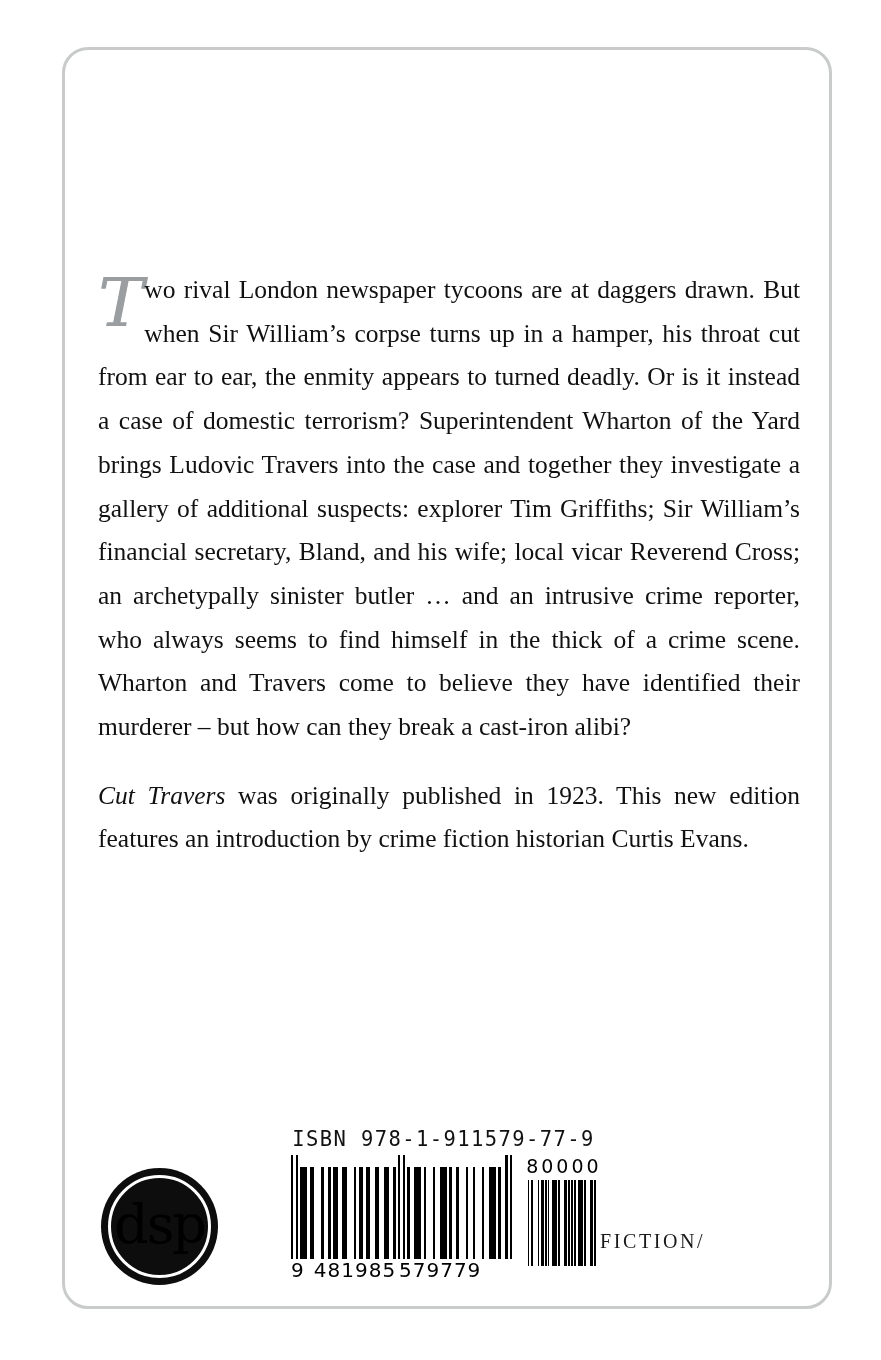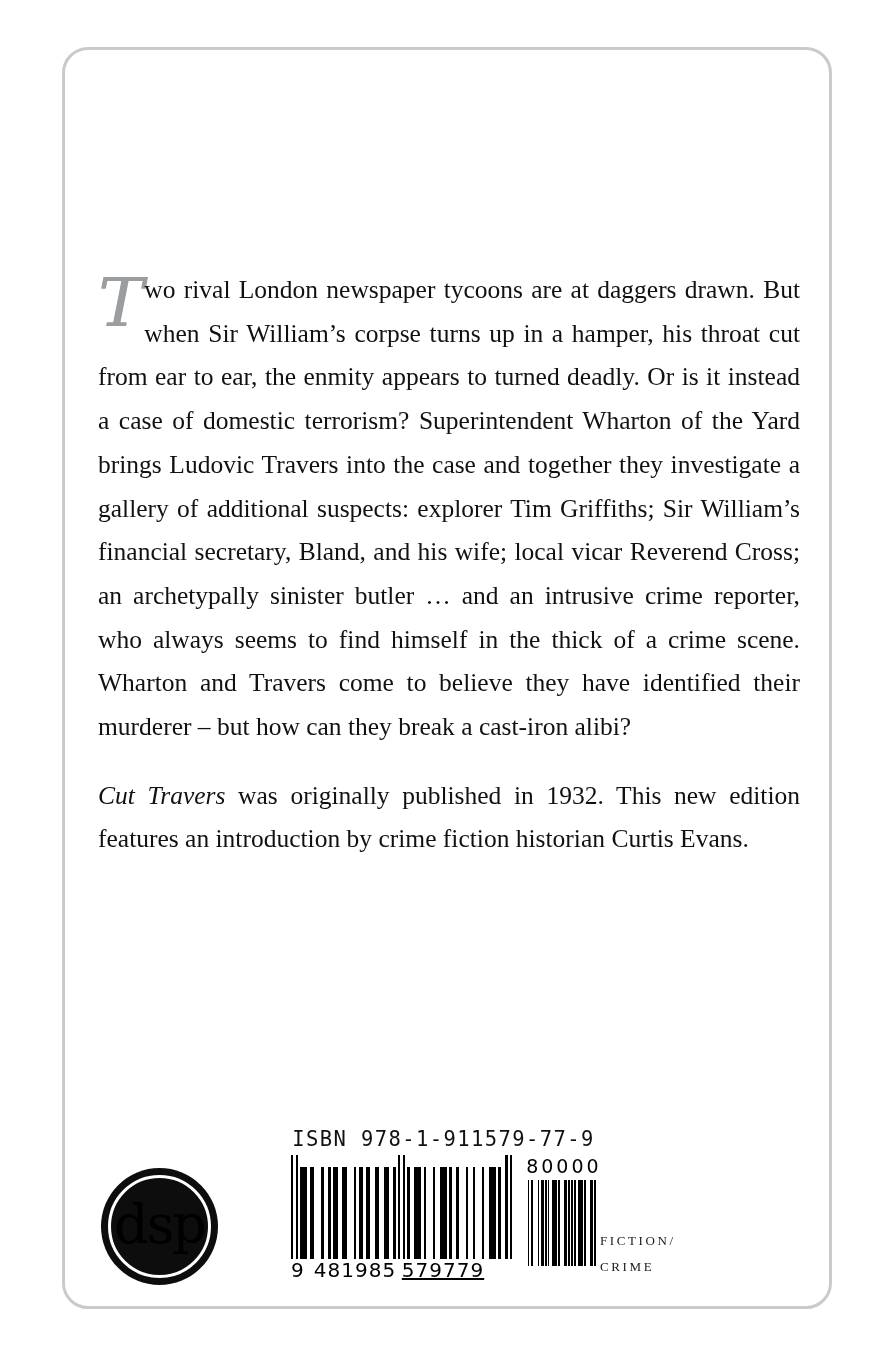--- a/index.html
+++ b/index.html
@@ -165,56 +165,56 @@
   .digits {
     font-family: "DejaVu Sans", "Liberation Sans", sans-serif;
     font-size: 20px;
     color: #000000;
     letter-spacing: 0.5px;
     display: flex;
     margin-top: -1px;
   }
   .digits .d-lead { width: 20px; }
   .digits .d-left { width: 88px; text-align: center; letter-spacing: 1px; }
-  .digits .d-right { width: 88px; text-align: center; letter-spacing: 1px; text-decoration: underline; }
+  .digits .d-right { width: 88px; letter-spacing: 1px; }
 
   .addon-digits {
     font-family: "DejaVu Sans", "Liberation Sans", sans-serif;
     font-size: 19px;
     color: #000000;
     letter-spacing: 3px;
     text-align: center;
     margin-bottom: 3px;
   }
 
   
   #category {
     position: absolute;
     right: 35px;
     top: 158px;
     width: 200px;
     text-align: left;
     font-family: "Liberation Serif", "DejaVu Serif", serif;
-    font-size: 13px;
+    font-size: 20px;
     letter-spacing: 2.6px;
     line-height: 26px;
     color: #1a1a1a;
     font-variant: small-caps;
   }
   #category .cat-line { display: block; }
 </style>
 </head>
 <body>
 
 <div id="cover">
 
 
   <div id="body-copy">
     <p class="para"><span class="dropcap">T</span><span>wo rival London newspaper tycoons are at daggers drawn. But when Sir William’s corpse turns up in a hamper, his throat cut from ear to ear, the enmity appears to turned deadly. Or is it instead a case of domestic terrorism? Superintendent Wharton of the Yard brings Ludovic Travers into the case and together they investigate a gallery of additional suspects: explorer Tim Griffiths; Sir William’s financial secretary, Bland, and his wife; local vicar Reverend Cross; an archetypally sinister butler … and an intrusive crime reporter, who always seems to find himself in the thick of a crime scene. Wharton and Travers come to believe they have identified their murderer – but how can they break a cast-iron alibi?</span></p>
-    <p class="para"><i>Cut Travers</i><span> was originally published in 1932. This new edition features an introduction by crime fiction historian Curtis Evans.</span></p>
+    <p class="para"><i>Cut Travers</i><span> was originally published in 1923. This new edition features an introduction by crime fiction historian Curtis Evans.</span></p>
   </div>
 
   <div id="footer">
 
     <div id="logo">
       <span class="ring"></span>
       <span class="inner-ring"></span>
       <span class="mark">dsp</span>
     </div>
 
@@ -379,17 +379,16 @@
               <span class="sp" style="width: 1.45833px; height: 100%;"></span>
               <span class="bar" style="width: 1.45833px; height: 100%;"></span>
             </div>
         </div>
 
       </div>
     </div>
 
     <div id="category">
       <span class="cat-line">FICTION/</span>
-      <span class="cat-line">CRIME</span>
     </div>
 
   </div>
 </div>
 
 </body></html>

